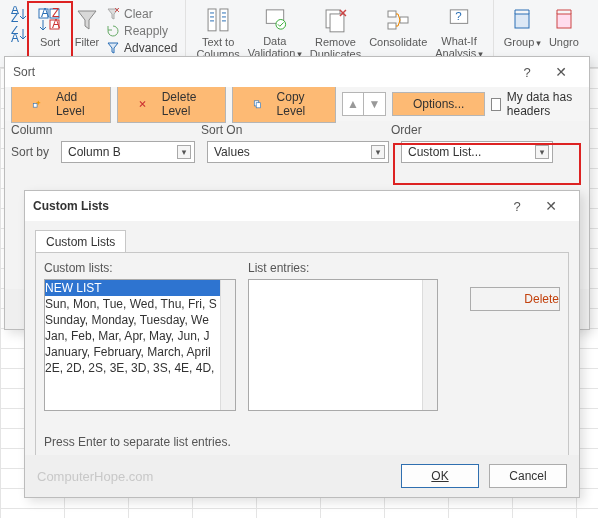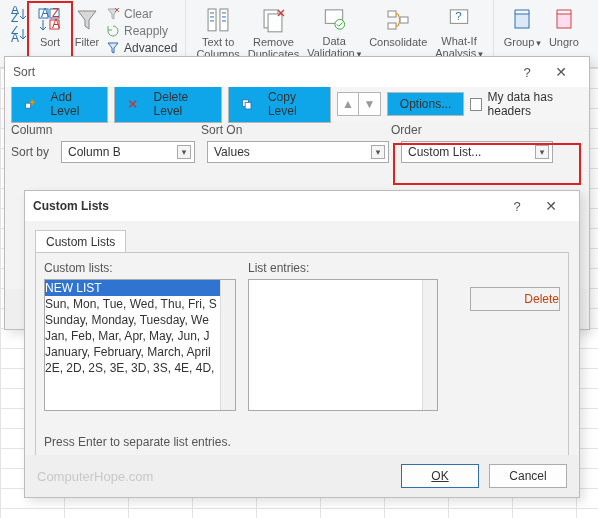--- a/index.html
+++ b/index.html
@@ -26,21 +26,21 @@
   
   .dlg { position: absolute; background: #f3f3f3; border: 1px solid #bcbcbc; box-shadow: 4px 4px 10px rgba(0,0,0,.12); }
   .dlg-title { height: 30px; display: flex; align-items: center; padding: 0 8px; background: #fff; position: relative; }
   .dlg-title .t { flex: 1; color: #555; font-size: 12px; }
   .dlg-title .q { width: 28px; text-align: center; color: #555; font-size: 13px; }
   .dlg-title .x { width: 40px; text-align: center; color: #555; font-size: 14px; }
 
   
   #sort-dlg { left: 4px; top: 56px; width: 586px; height: 274px; }
   .sort-toolbar { height: 34px; display: flex; align-items: center; padding: 4px 6px; gap: 6px; background: #f5f5f5; }
-  .btn { background: #0ea5e9; border: 1px solid #b5b5b5; padding: 4px 12px; display: inline-flex; align-items: center; gap: 15px; }
+  .btn { background: #fdba74; border: 1px solid #b5b5b5; padding: 4px 20px; display: inline-flex; align-items: center; gap: 15px; }
   .btn-spin { display: inline-flex; }
   .btn-spin .sb { width: 22px; height: 24px; border:1px solid #b5b5b5; background:#fff; display:flex; align-items:center; justify-content:center; color:#999; }
   .btn-spin .sb + .sb { border-left: none; }
   .chk { display: inline-flex; align-items: center; gap: 6px; margin-left: auto; }
   .chk .box { width: 13px; height: 13px; border:1px solid #888; background:#fff; }
 
   .sort-headers { display: flex; padding: 2px 6px; color:#555; }
   .sort-headers .h1 { width: 190px; }
   .sort-headers .h2 { width: 190px; }
   .sort-headers .h3 { width: 180px; }
@@ -152,35 +152,35 @@
       <svg width="26" height="28" viewBox="0 0 26 28">
           <rect x="3" y="3" width="8" height="22" fill="#fff" stroke="#888"></rect>
           <rect x="15" y="3" width="8" height="22" fill="#fff" stroke="#888"></rect>
           <path d="M5 7h4M5 11h4M5 15h4M17 7h4M17 11h4M17 15h4" stroke="#2a6fb5"></path>
         </svg>
       <span class="lbl" style="white-space:pre">Text to
 Columns</span>
     </div>
     <div class="rsplit">
       <svg width="26" height="28" viewBox="0 0 26 28">
+          <rect x="4" y="4" width="18" height="14" fill="#fff" stroke="#888"></rect>
+          <circle cx="19" cy="19" r="5" fill="#fff" stroke="#3a3"></circle>
+          <path d="M16 19l2 2 4-4" stroke="#3a3" fill="none"></path>
+        </svg>
+      <span class="lbl tri" style="white-space:pre">Data
+Validation</span>
+    </div>
+    <div class="rsplit">
+      <svg width="26" height="28" viewBox="0 0 26 28">
           <rect x="4" y="4" width="14" height="18" fill="#fff" stroke="#888"></rect>
           <rect x="8" y="8" width="14" height="18" fill="#fff" stroke="#888"></rect>
           <path d="M18 4l6 6M24 4l-6 6" stroke="#c44" stroke-width="1.5"></path>
         </svg>
       <span class="lbl" style="white-space:pre">Remove
 Duplicates</span>
-    </div>
-    <div class="rsplit">
-      <svg width="26" height="28" viewBox="0 0 26 28">
-          <rect x="4" y="4" width="18" height="14" fill="#fff" stroke="#888"></rect>
-          <circle cx="19" cy="19" r="5" fill="#fff" stroke="#3a3"></circle>
-          <path d="M16 19l2 2 4-4" stroke="#3a3" fill="none"></path>
-        </svg>
-      <span class="lbl tri" style="white-space:pre">Data
-Validation</span>
     </div>
     <div class="rsplit">
       <svg width="26" height="28" viewBox="0 0 26 28">
           <rect x="3" y="5" width="8" height="6" fill="#fff" stroke="#888"></rect>
           <rect x="3" y="17" width="8" height="6" fill="#fff" stroke="#888"></rect>
           <rect x="15" y="11" width="8" height="6" fill="#fff" stroke="#888"></rect>
           <path d="M11 8h2l2 6M11 20h2l2-6" stroke="#e80" fill="none"></path>
         </svg>
       <span class="lbl">Consolidate</span>
     </div>

